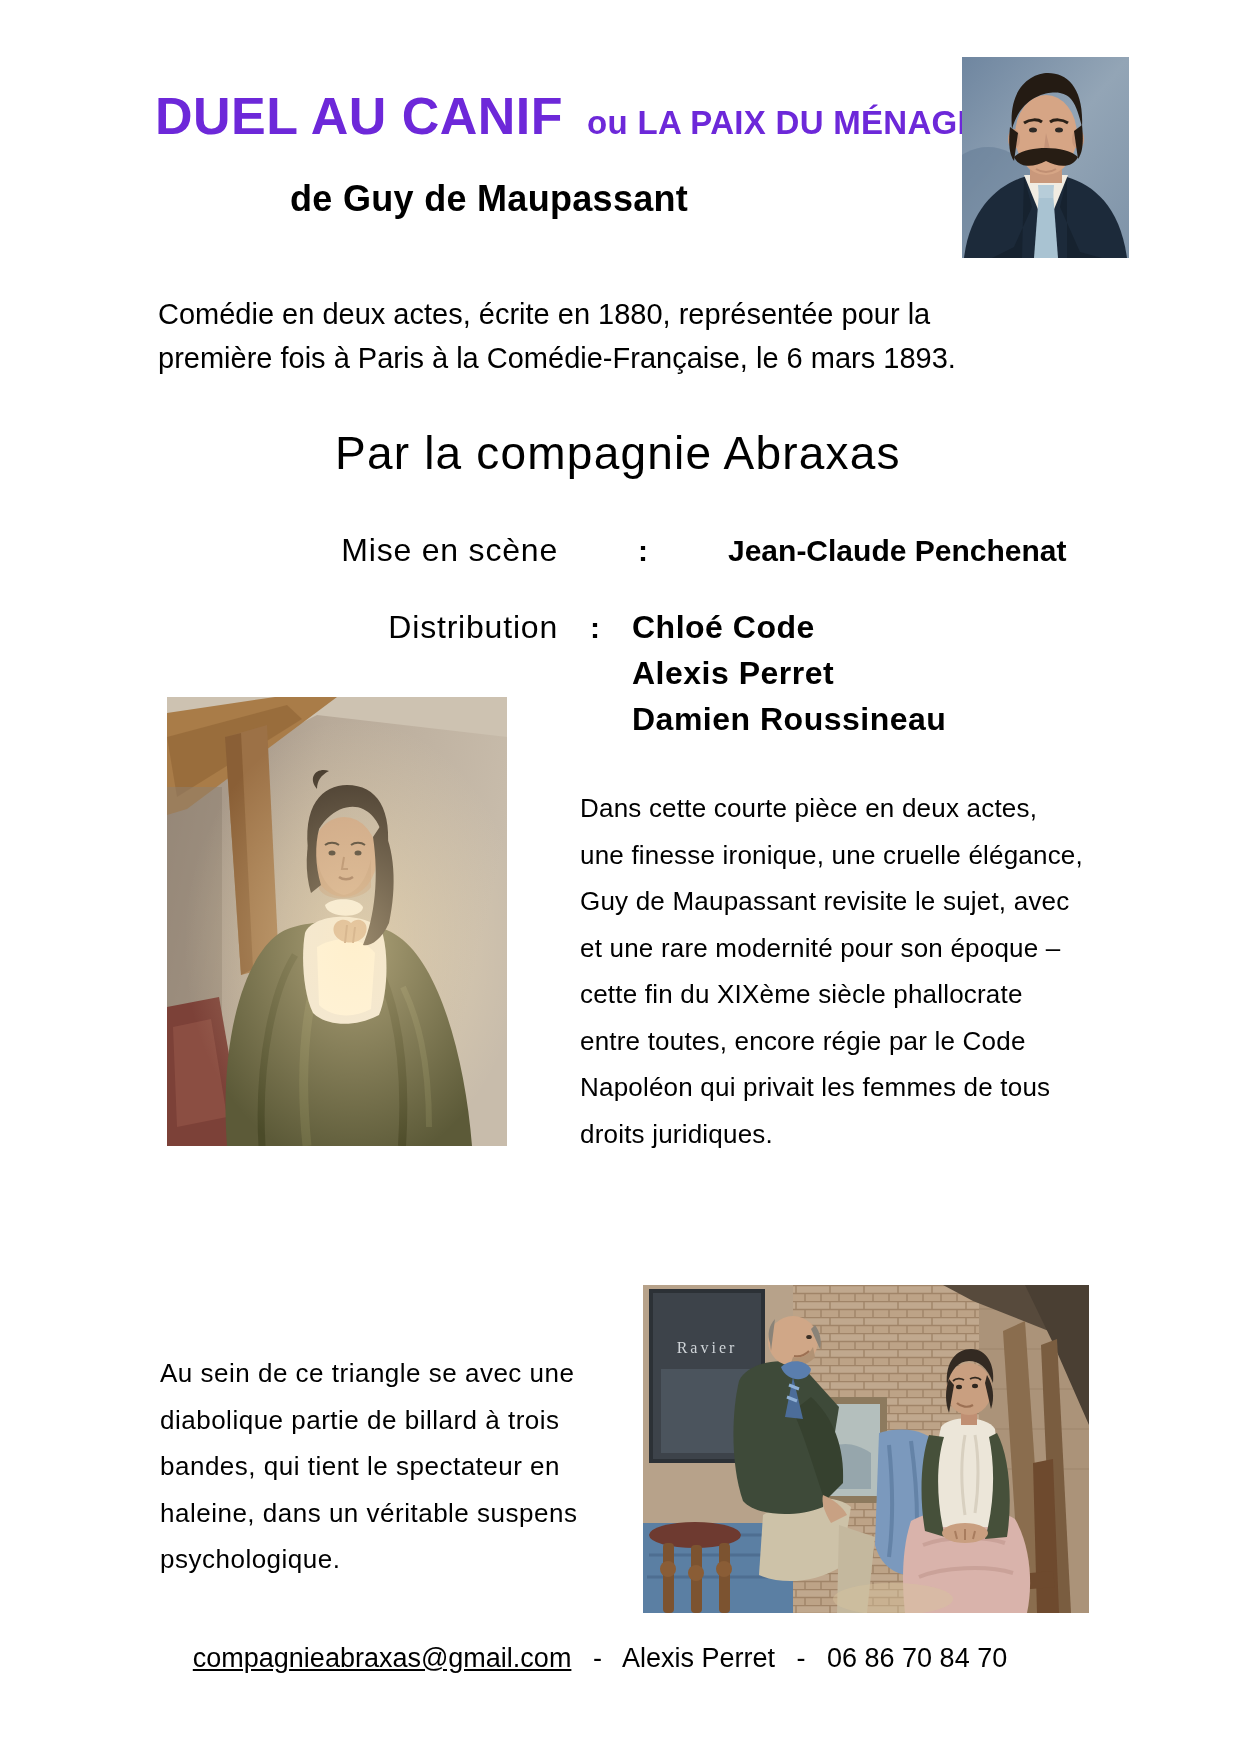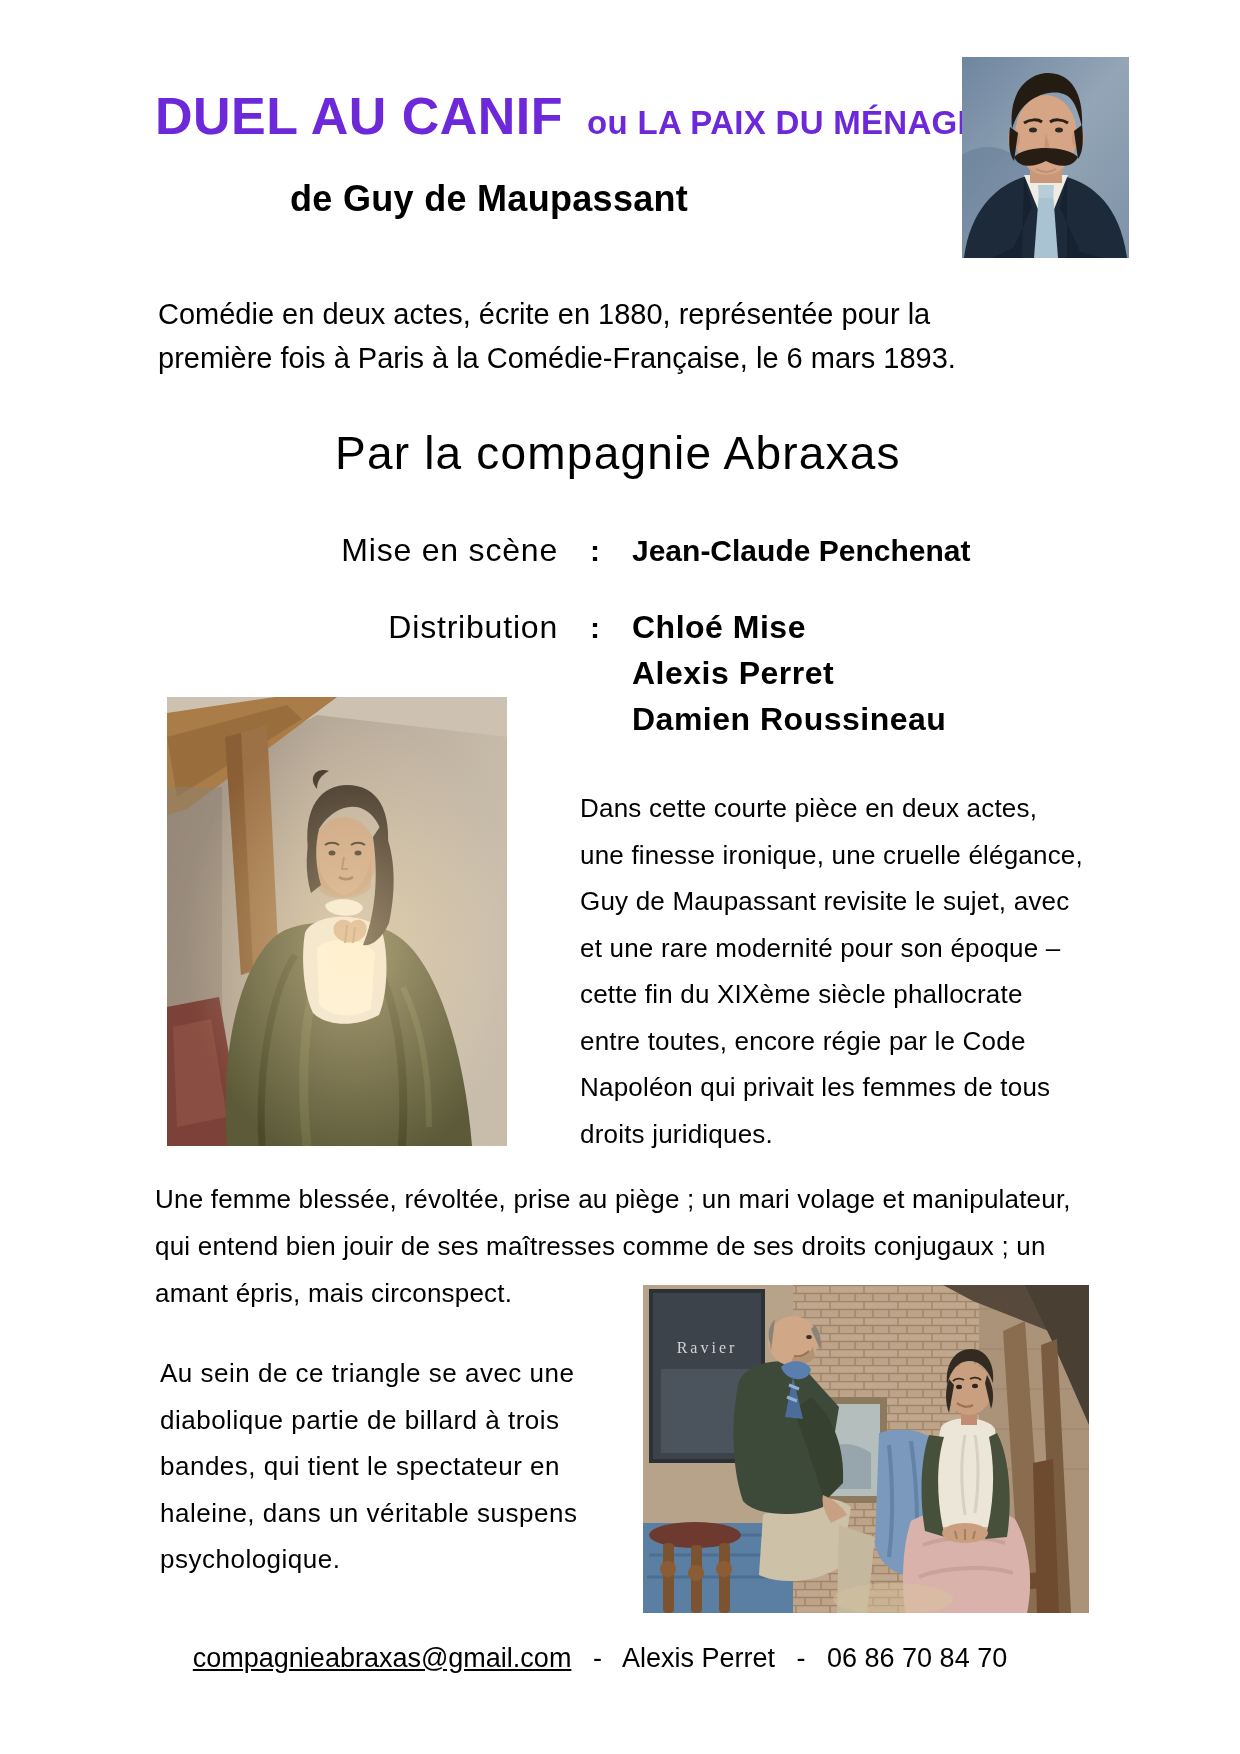--- a/index.html
+++ b/index.html
@@ -17,21 +17,21 @@
   .portrait{position:absolute;left:962px;top:57px;width:167px;height:201px;}
 
   
   .intro{position:absolute;left:158px;top:292px;font-size:29px;line-height:44px;}
   .intro .line{white-space:nowrap;}
 
   
   .gothic{letter-spacing:.6px;}
   .company-line{position:absolute;left:335px;top:426px;font-size:46px;letter-spacing:1.2px;}
   .credit-row{position:absolute;left:280px;display:flex;align-items:baseline;}
-  .row-director{top:532px;}
+  .row-director{top:532px;gap:48px;}
   .row-cast{top:604px;}
   .credit-label{width:278px;text-align:right;font-size:32px;letter-spacing:.8px;white-space:nowrap;}
   .credit-colon{width:74px;text-align:center;font-size:30px;font-weight:bold;}
   .credit-value{font-size:30px;font-weight:bold;white-space:nowrap;}
   .cast-list div{font-size:32px;font-weight:bold;line-height:46px;letter-spacing:.5px;white-space:nowrap;}
 
   
   .photo-left{position:absolute;left:167px;top:697px;width:340px;height:449px;}
   .photo-right{position:absolute;left:643px;top:1285px;width:446px;height:396px;}
 
@@ -100,21 +100,21 @@
 
   <div class="credit-row row-director">
     <span class="credit-label gothic">Mise en scène</span>
     <span class="credit-colon">:</span>
     <span class="credit-value">Jean-Claude Penchenat</span>
   </div>
   <div class="credit-row row-cast">
     <span class="credit-label gothic">Distribution</span>
     <span class="credit-colon">:</span>
     <div class="cast-list">
-      <div>Chloé Mise</div>
+      <div>Chloé Code</div>
       <div>Alexis Perret</div>
       <div>Damien Roussineau</div>
     </div>
   </div>
 
   <div class="photo-left">
     <svg viewBox="0 0 340 449" width="340" height="449">
       <defs>
         <linearGradient id="wbg" x1="0" y1="0" x2="1" y2="0.3">
           <stop offset="0" stop-color="#9a8b7c"></stop>
@@ -165,25 +165,20 @@
     <div class="line">Dans cette courte pièce en deux actes,</div>
     <div class="line">une finesse ironique, une cruelle élégance,</div>
     <div class="line">Guy de Maupassant revisite le sujet, avec</div>
     <div class="line">et une rare modernité pour son époque –</div>
     <div class="line">cette fin du XIXème siècle phallocrate</div>
     <div class="line">entre toutes, encore régie par le Code</div>
     <div class="line">Napoléon qui privait les femmes de tous</div>
     <div class="line">droits juridiques.</div>
   </div>
 
-  <div class="mid-para gothic">
-    <div class="line">Une femme blessée, révoltée, prise au piège ; un mari volage et manipulateur,</div>
-    <div class="line">qui entend bien jouir de ses maîtresses comme de ses droits conjugaux ; un</div>
-    <div class="line">amant épris, mais circonspect.</div>
-  </div>
 
   <div class="left-col gothic">
     <div class="line">Au sein de ce triangle se avec une</div>
     <div class="line">diabolique partie de billard à trois</div>
     <div class="line">bandes, qui tient le spectateur en</div>
     <div class="line">haleine, dans un véritable suspens</div>
     <div class="line">psychologique.</div>
   </div>
 
   <div class="photo-right">

